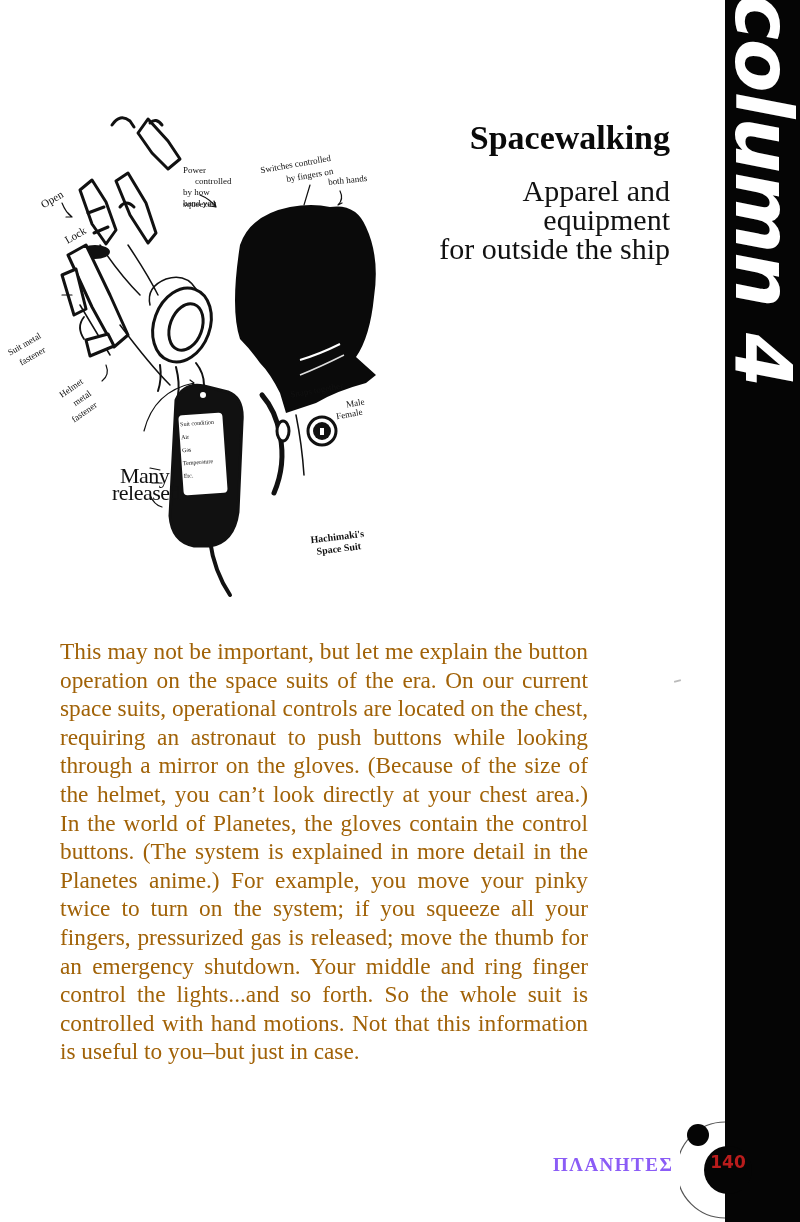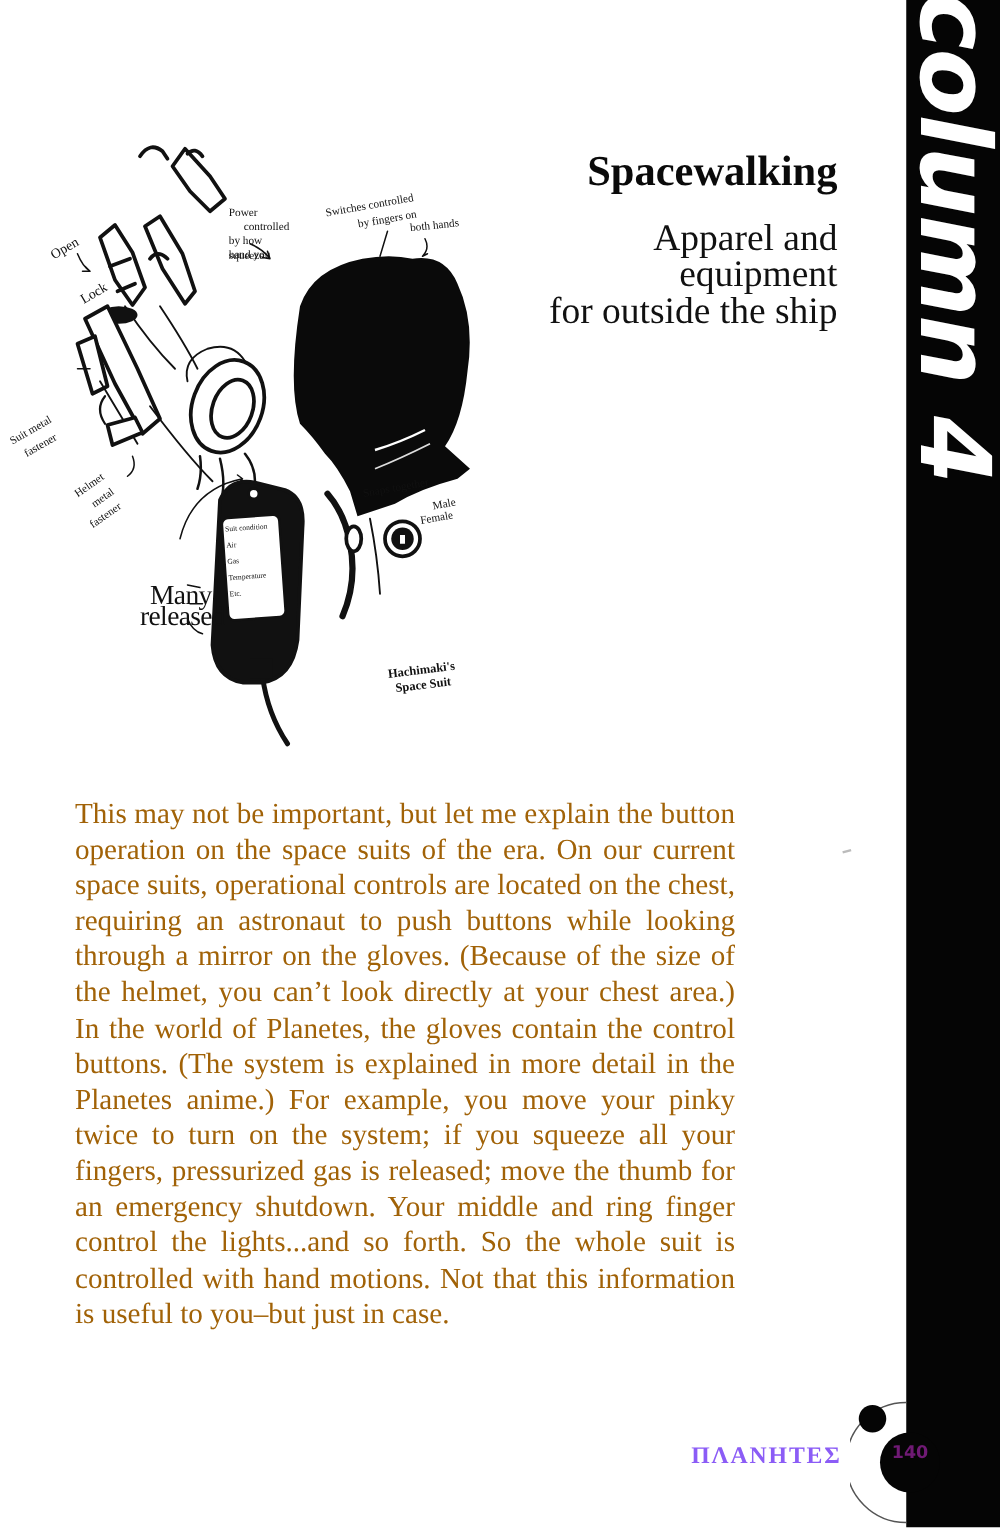--- a/index.html
+++ b/index.html
@@ -46,21 +46,21 @@
   .stray-mark { position: absolute; left: 674px; top: 680px; width: 7px; height: 2px; background: #bbb; transform: rotate(-15deg); }
 
   
   .footer-brand {
     position: absolute; left: 553px; top: 1154px; font-size: 19px; font-weight: bold;
     letter-spacing: 1.5px; color: #8b5cf6;
   }
   .page-badge { position: absolute; left: 680px; top: 1118px; width: 120px; height: 104px; }
   .page-number {
     position: absolute; left: 706px; top: 1140px; width: 44px; height: 44px;
-    color: #701a75; font-family: "DejaVu Sans", sans-serif; font-weight: bold; font-size: 14px;
+    color: #b91c1c; font-family: "DejaVu Sans", sans-serif; font-weight: bold; font-size: 17px;
     display: flex; align-items: center; justify-content: center;
   }
 </style>
 </head>
 <body>
 
 <div class="side-tab">
   <div class="side-tab-label">
     <span>column 4</span>
   </div>

